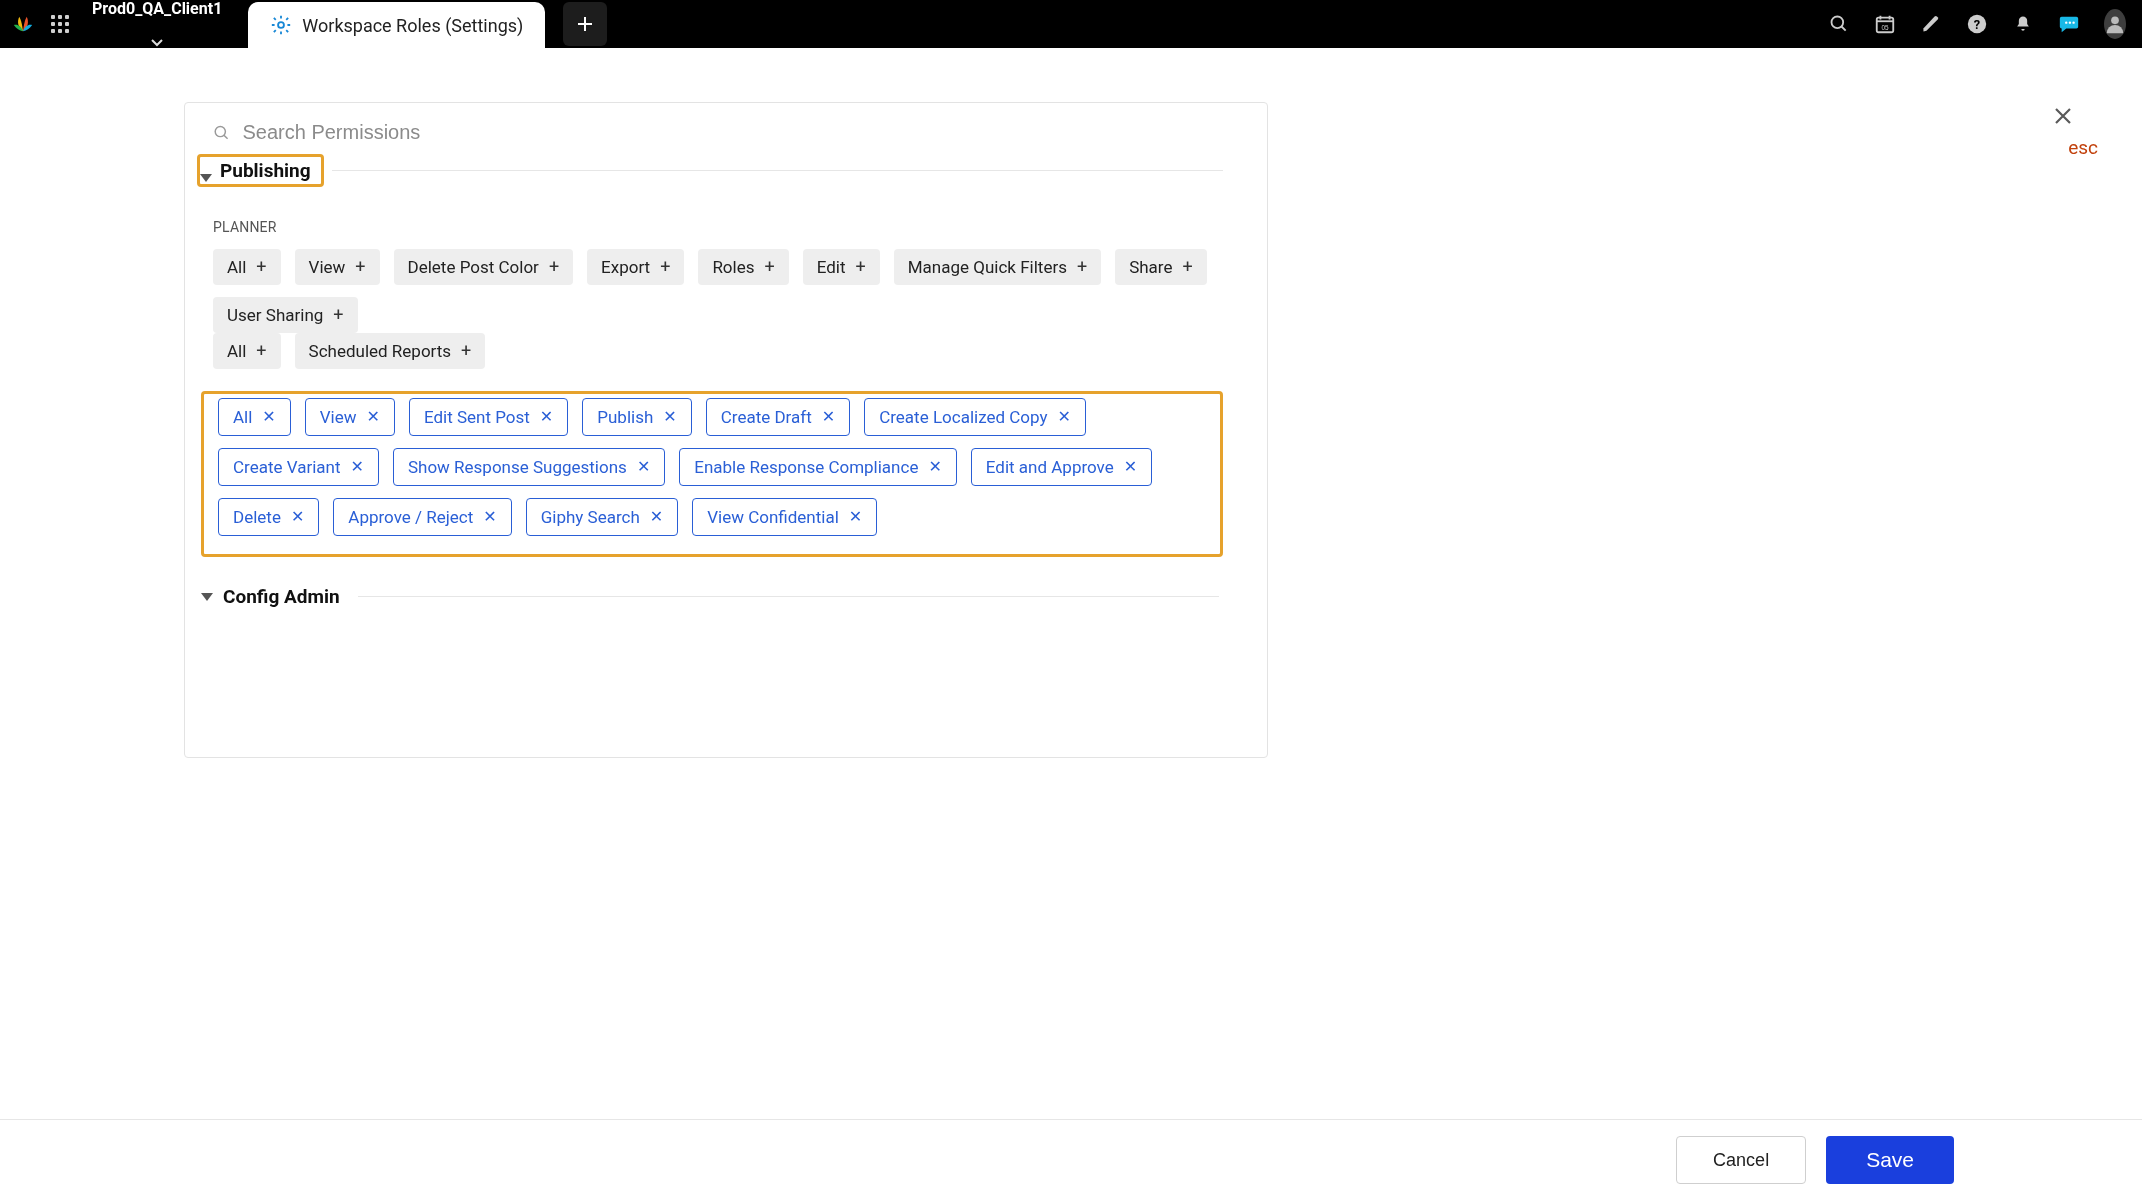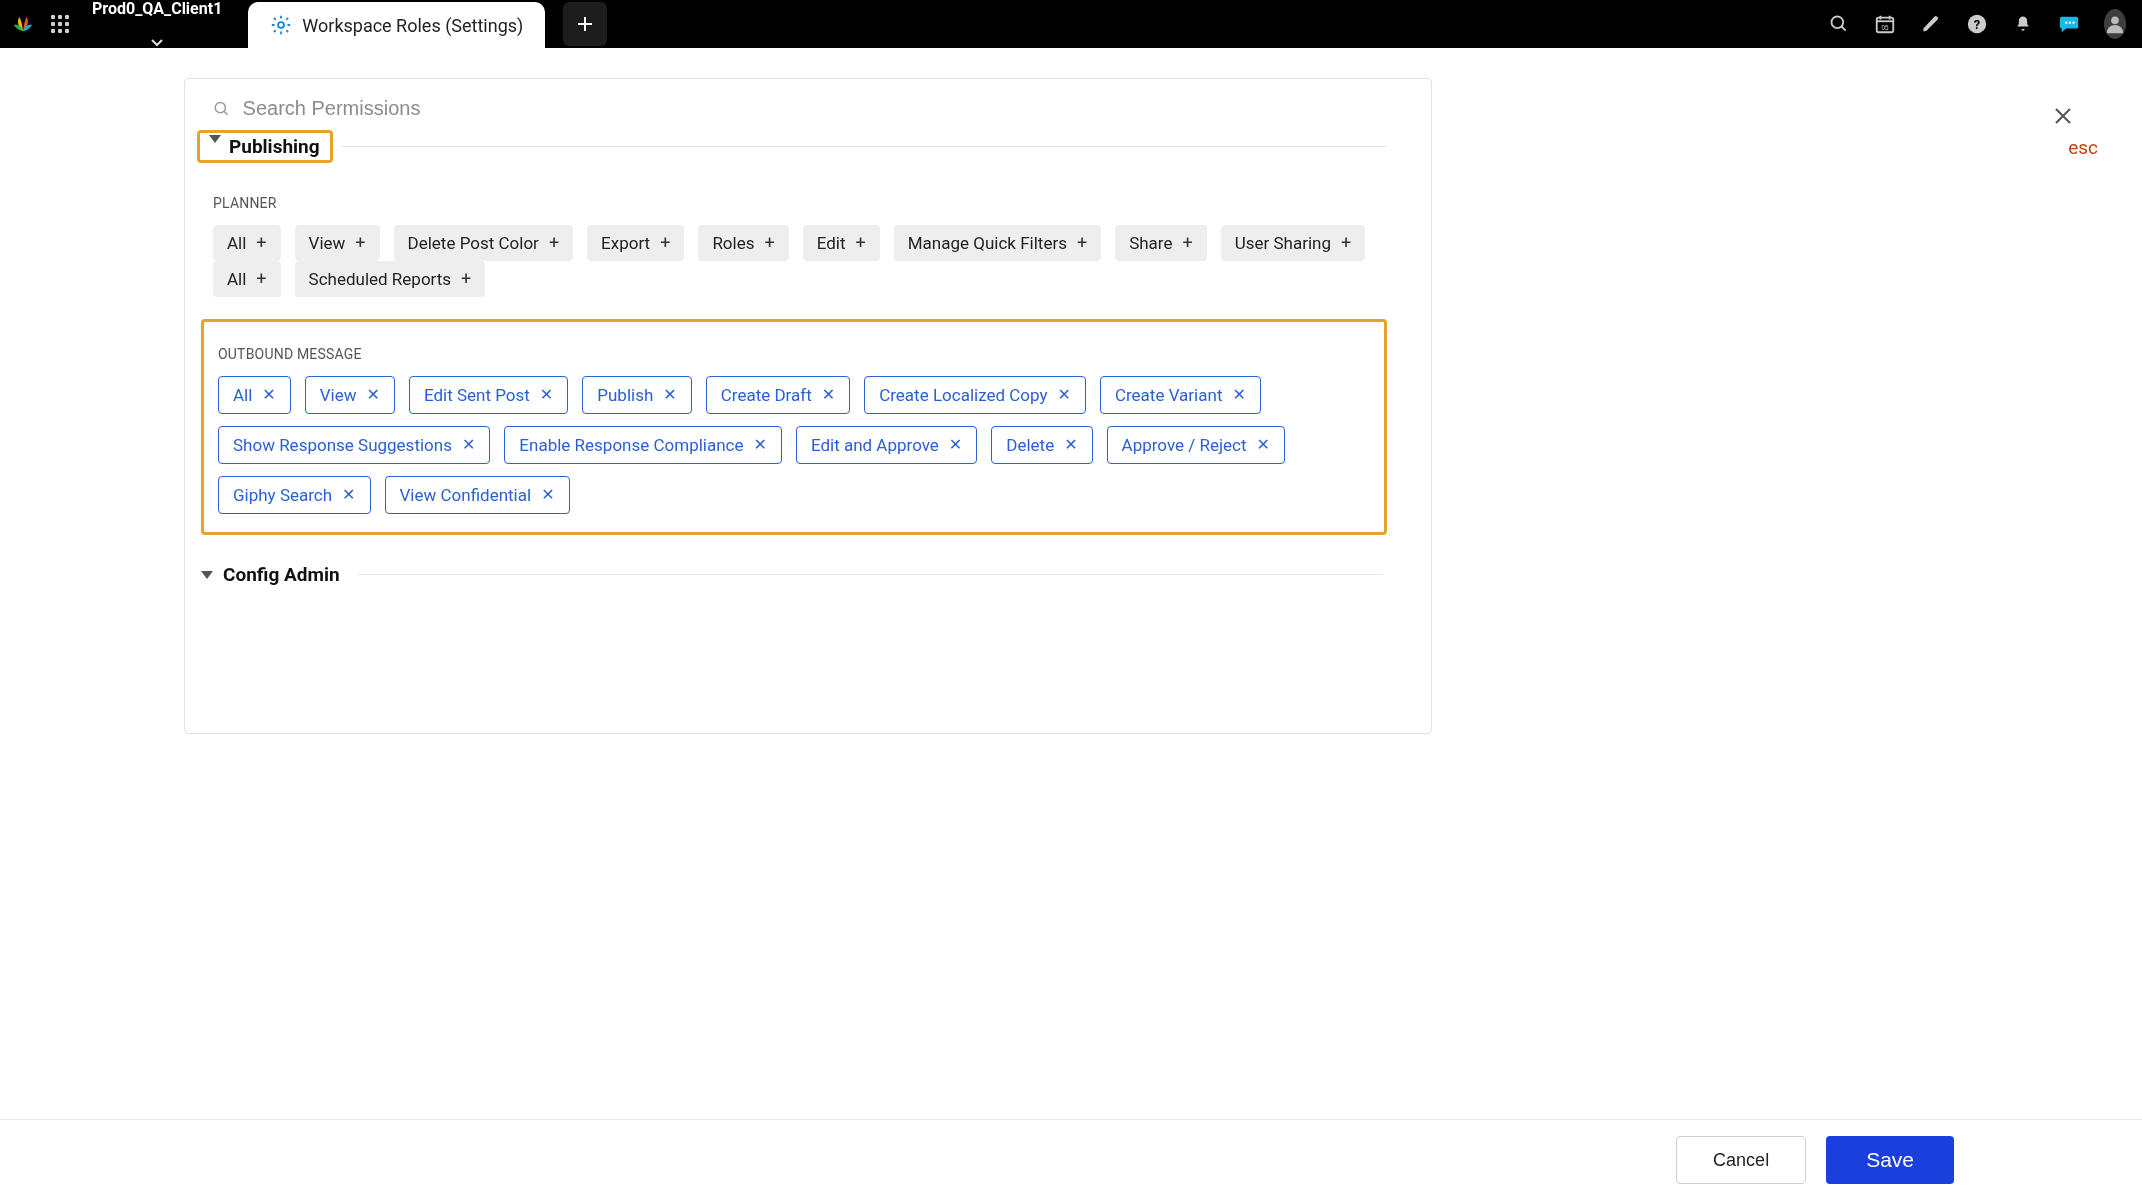--- a/index.html
+++ b/index.html
@@ -29,37 +29,37 @@
   }
   .topbar .spacer { flex: 1; }
   .topbar-icons { display: flex; align-items: center; gap: 24px; margin-right: 4px;}
   .topbar-icons .tb-icon { width: 22px; height: 22px; display: flex; align-items: center; justify-content: center; cursor: pointer; color: #ccc; }
   .chat-dots { color: #18b9e7; }
   .avatar-icon { width: 30px; height: 30px; background: #3e3e3e; border-radius: 50%; display: flex; align-items: center; justify-content: center; }
 
   .canvas { position: relative; width: 100%; height: calc(100% - 48px); background: #fff; }
   
   .panel {
-    position: absolute; left: 184px; top: 30px; width: 1248px; height: 656px;
+    position: absolute; left: 184px; top: 54px; width: 1084px; height: 656px;
     border: 1px solid #e3e3e3; border-radius: 4px; background: #fff;
     overflow: hidden;
   }
   .search-row { display: flex; align-items: center; gap: 12px; padding: 18px 20px 10px 28px; color: #757575; }
   .search-row input { border: none; outline: none; font-size: 20px; color: #333; width: 100%; }
   .search-row input::placeholder { color: #8b8b8b; }
   
   .panel-body { padding: 0 44px 8px 12px; }
   
   .section-header { display: flex; align-items: center; gap: 10px; padding: 4px 4px; margin-bottom: 8px; }
   .chev-tri { width: 0; height: 0; border-left: 6px solid transparent; border-right: 6px solid transparent; border-top: 8px solid #555; }
   .section-title { font-size: 19px; font-weight: 700; color: #111; }
   .section-header-line { flex: 1; height: 0; border-top: 1px solid #e6e6e6; margin-left: 8px; }
   .publishing-wrap {
-    border: 3px solid #e6a22c; border-radius: 4px; display: inline-flex; align-items: flex-start; gap: 8px;
-    padding: 2px 10px 2px 9px;
+    border: 3px solid #e6a22c; border-radius: 4px; display: inline-flex; align-items: flex-end; gap: 8px;
+    padding: 2px 10px 2px 0;
   }
   .publishing-row { display: flex; align-items: center; gap: 8px; margin-bottom: 12px; }
   .publishing-row .line-right { flex: 1; border-top: 1px solid #e6e6e6; height:0; }
   
   .group-label { font-size: 14px; color: #555; letter-spacing: .2px; padding: 20px 0 14px 16px; }
   .chips { display: flex; flex-wrap: wrap; gap: 12px 14px; padding-left: 16px; align-items: flex-end; }
   .chip {
     display: inline-flex; align-items: center; gap: 10px;
     background: #eeeeee; color: #222; border-radius: 4px;
     padding: 8px 14px; font-size: 17px; cursor: pointer;
@@ -253,21 +253,20 @@
             <span>All</span>
             <span class="plus">+</span>
           </div>
           <div class="chip">
             <span>Scheduled Reports</span>
             <span class="plus">+</span>
           </div>
         </div>
 
       <div class="highlight-box">
-        <div class="group-label" style="padding-left:12px;">OUTBOUND MESSAGE</div>
         <div class="chips" id="chips-outbound" style="padding-left:12px;">
             <div class="chip-sel">
               <span>All</span>
               <span class="x">✕</span>
             </div>
             <div class="chip-sel">
               <span>View</span>
               <span class="x">✕</span>
             </div>
             <div class="chip-sel">

